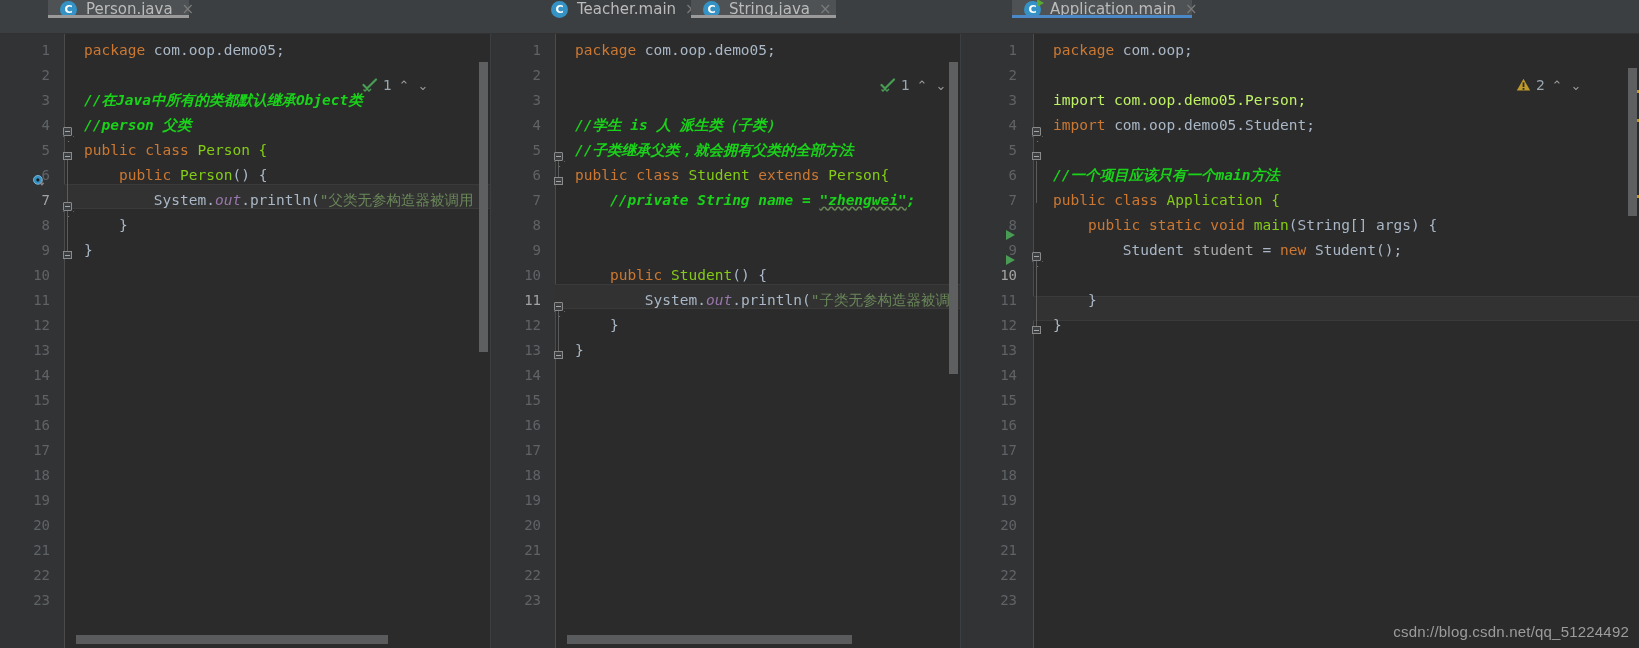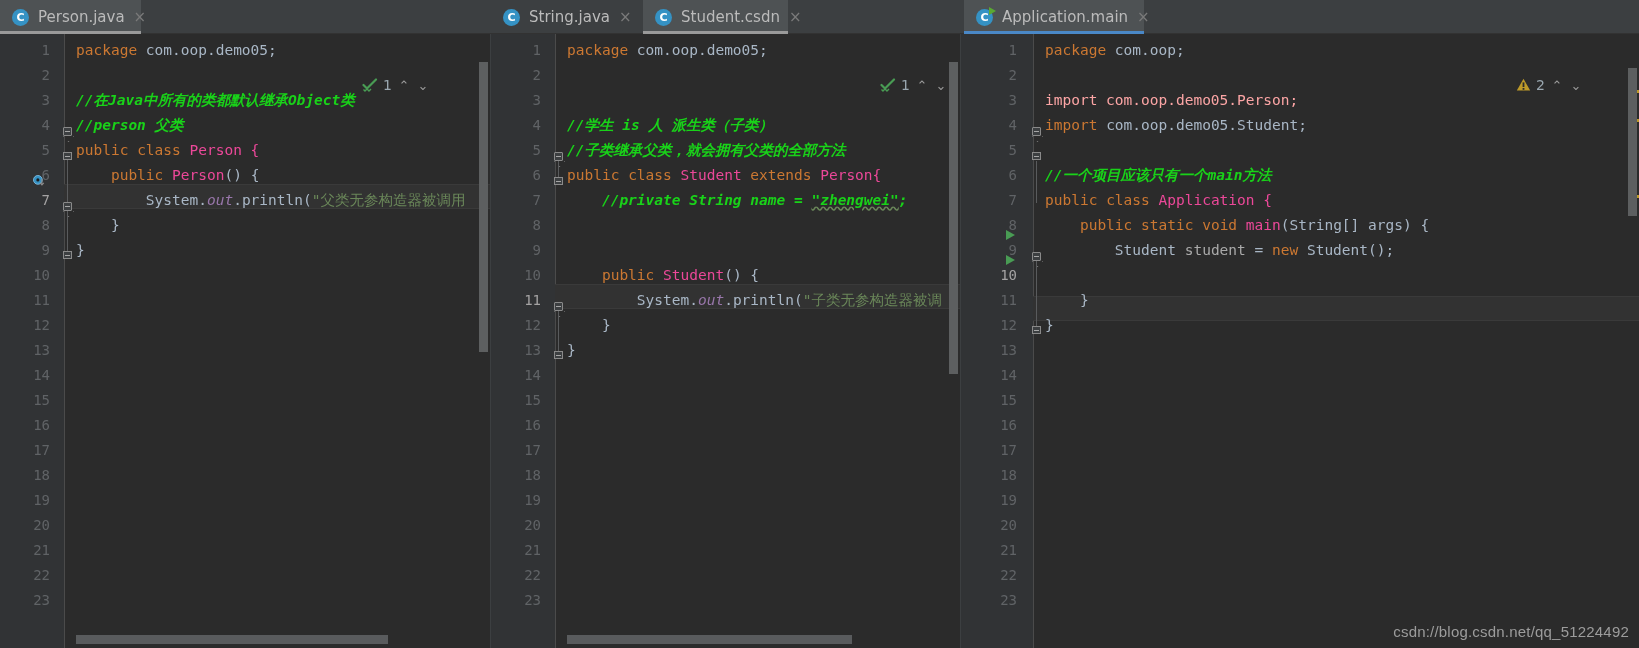--- a/index.html
+++ b/index.html
@@ -17,27 +17,28 @@
   }
 
   
   .tabbar {
     position: absolute; top: 0; left: 0;
     width: 1639px; height: 34px;
     background: #3c3f41;
     border-bottom: 1px solid #323232;
   }
   .tab {
-    position: absolute; top: 0; height: 34px;
+    position: absolute; top: 0; height: 18px;
     display: flex; align-items: center;
     padding: 0 10px 0 12px;
     font-size: 15px;
     color: #bbbbbb;
     white-space: nowrap;
     cursor: default;
+    margin-left: 48px;
   }
   .tab.selected   { background: #4e5254; }
   .tab.focused    { background: #4e5254; }
   .tab .underline {
     position: absolute; left: 0; bottom: 0; height: 3px; width: 100%;
   }
   .tab.selected .underline { background: #9a9a9a; }
   .tab.focused  .underline { background: #4a88c7; }
 
   .ticon {
@@ -103,40 +104,40 @@
   }
 
   .code {
     position: absolute; top: 0; height: 100%;
     font-family: "DejaVu Sans Mono", monospace;
     font-size: 14.5px;
     white-space: pre;
     color: #a9b7c6;
   }
   .cl {
-    position: absolute; left: 4px;
+    position: absolute; left: 12px;
     height: 25px; line-height: 25px;
     white-space: pre;
   }
   .curline {
     position: absolute; height: 25px;
     background: #323232;
     border-top: 1px solid #3a3a3a;
     border-bottom: 1px solid #3a3a3a;
   }
 
   
   .kw   { color: #cc7832; }
   .id   { color: #a9b7c6; }
-  .cls  { color: #ec4899; }
+  .cls  { color: #84cc16; }
   .str  { color: #6a8759; }
   .cmt  { color: #19d219; font-style: italic; font-weight: bold; }
   .fld  { color: #9876aa; font-style: italic; }
   .pkg  { color: #a9b7c6; }
-  .dim  { color: #fca5a5; }
+  .dim  { color: #bef264; }
   .lv   { color: #a9a9a9; }
   .typo { text-decoration: underline; text-decoration-style: wavy;
           text-decoration-color: #6a8759; }
 
   
   .fold {
     position: absolute;
     width: 9px; height: 9px;
     border: 1px solid #8a8a8a;
     background: #3c3f41;
@@ -225,26 +226,26 @@
 
   <div class="tabbar" id="tabbar">
       <div class="tab selected" style="left: 0px; width: 141px;">
         <span class="ticon"></span>
         <span class="tlabel">Person.java</span>
         <span class="tclose">×</span>
         <span class="underline"></span>
       </div>
       <div class="tab" style="left: 491px; width: 151px;">
         <span class="ticon"></span>
-        <span class="tlabel">String.java</span>
+        <span class="tlabel">Teacher.main</span>
         <span class="tclose">×</span>
       </div>
       <div class="tab selected" style="left: 643px; width: 145px;">
         <span class="ticon"></span>
-        <span class="tlabel">Student.csdn</span>
+        <span class="tlabel">String.java</span>
         <span class="tclose">×</span>
         <span class="underline"></span>
       </div>
       <div class="tab focused" style="left: 964px; width: 180px;">
         <span class="ticon runnable">
           <span class="play"></span>
         </span>
         <span class="tlabel">Application.main</span>
         <span class="tclose">×</span>
         <span class="underline"></span>

